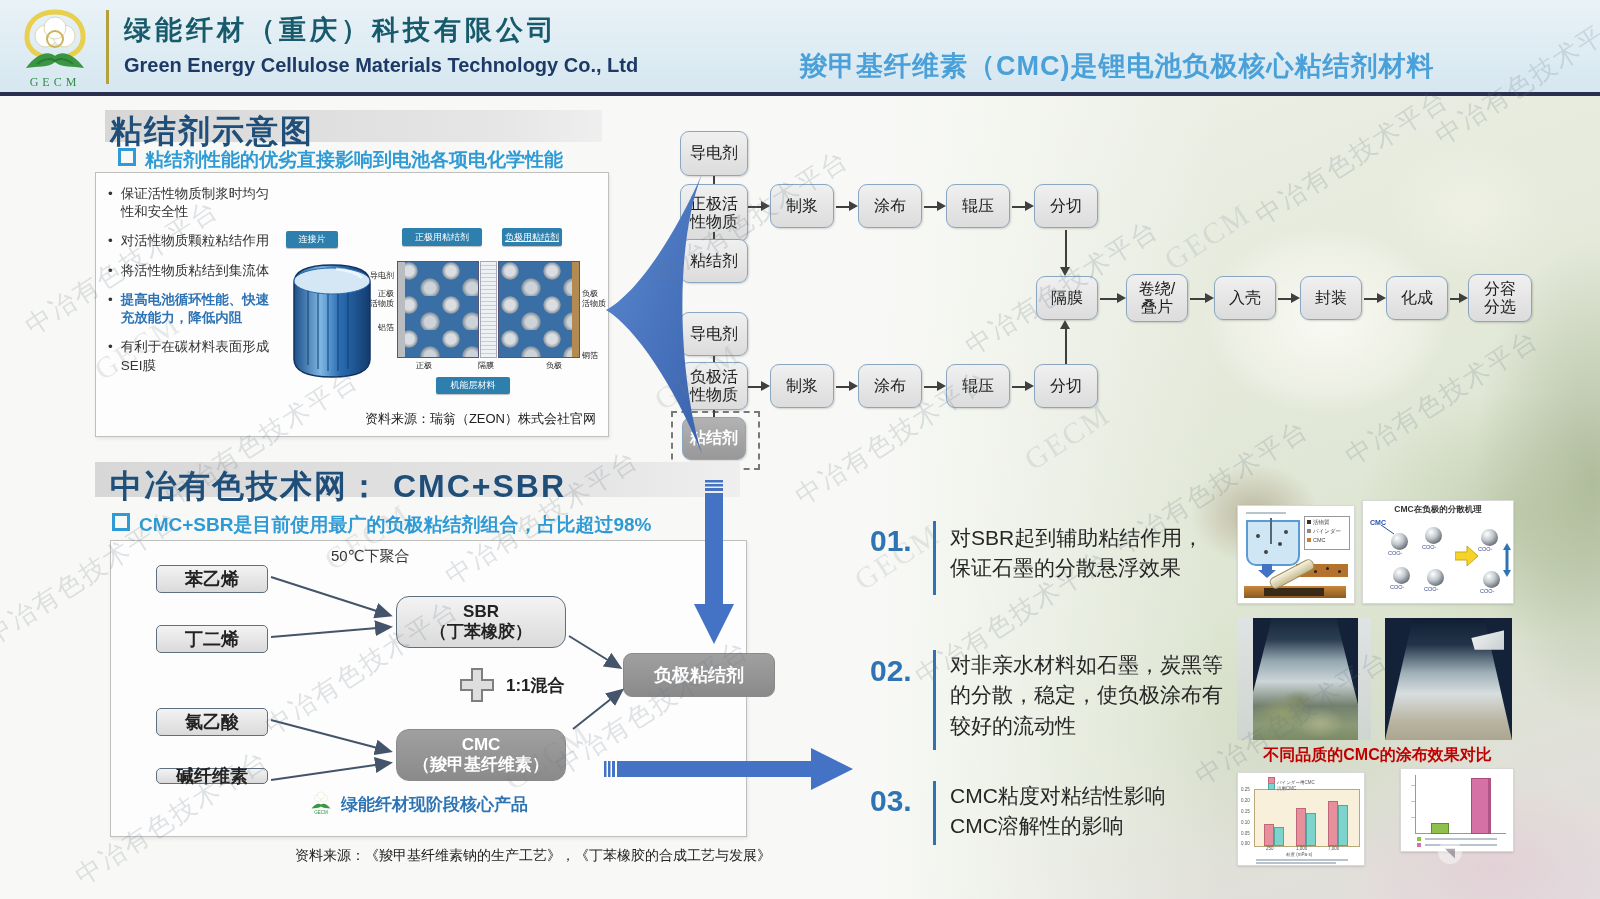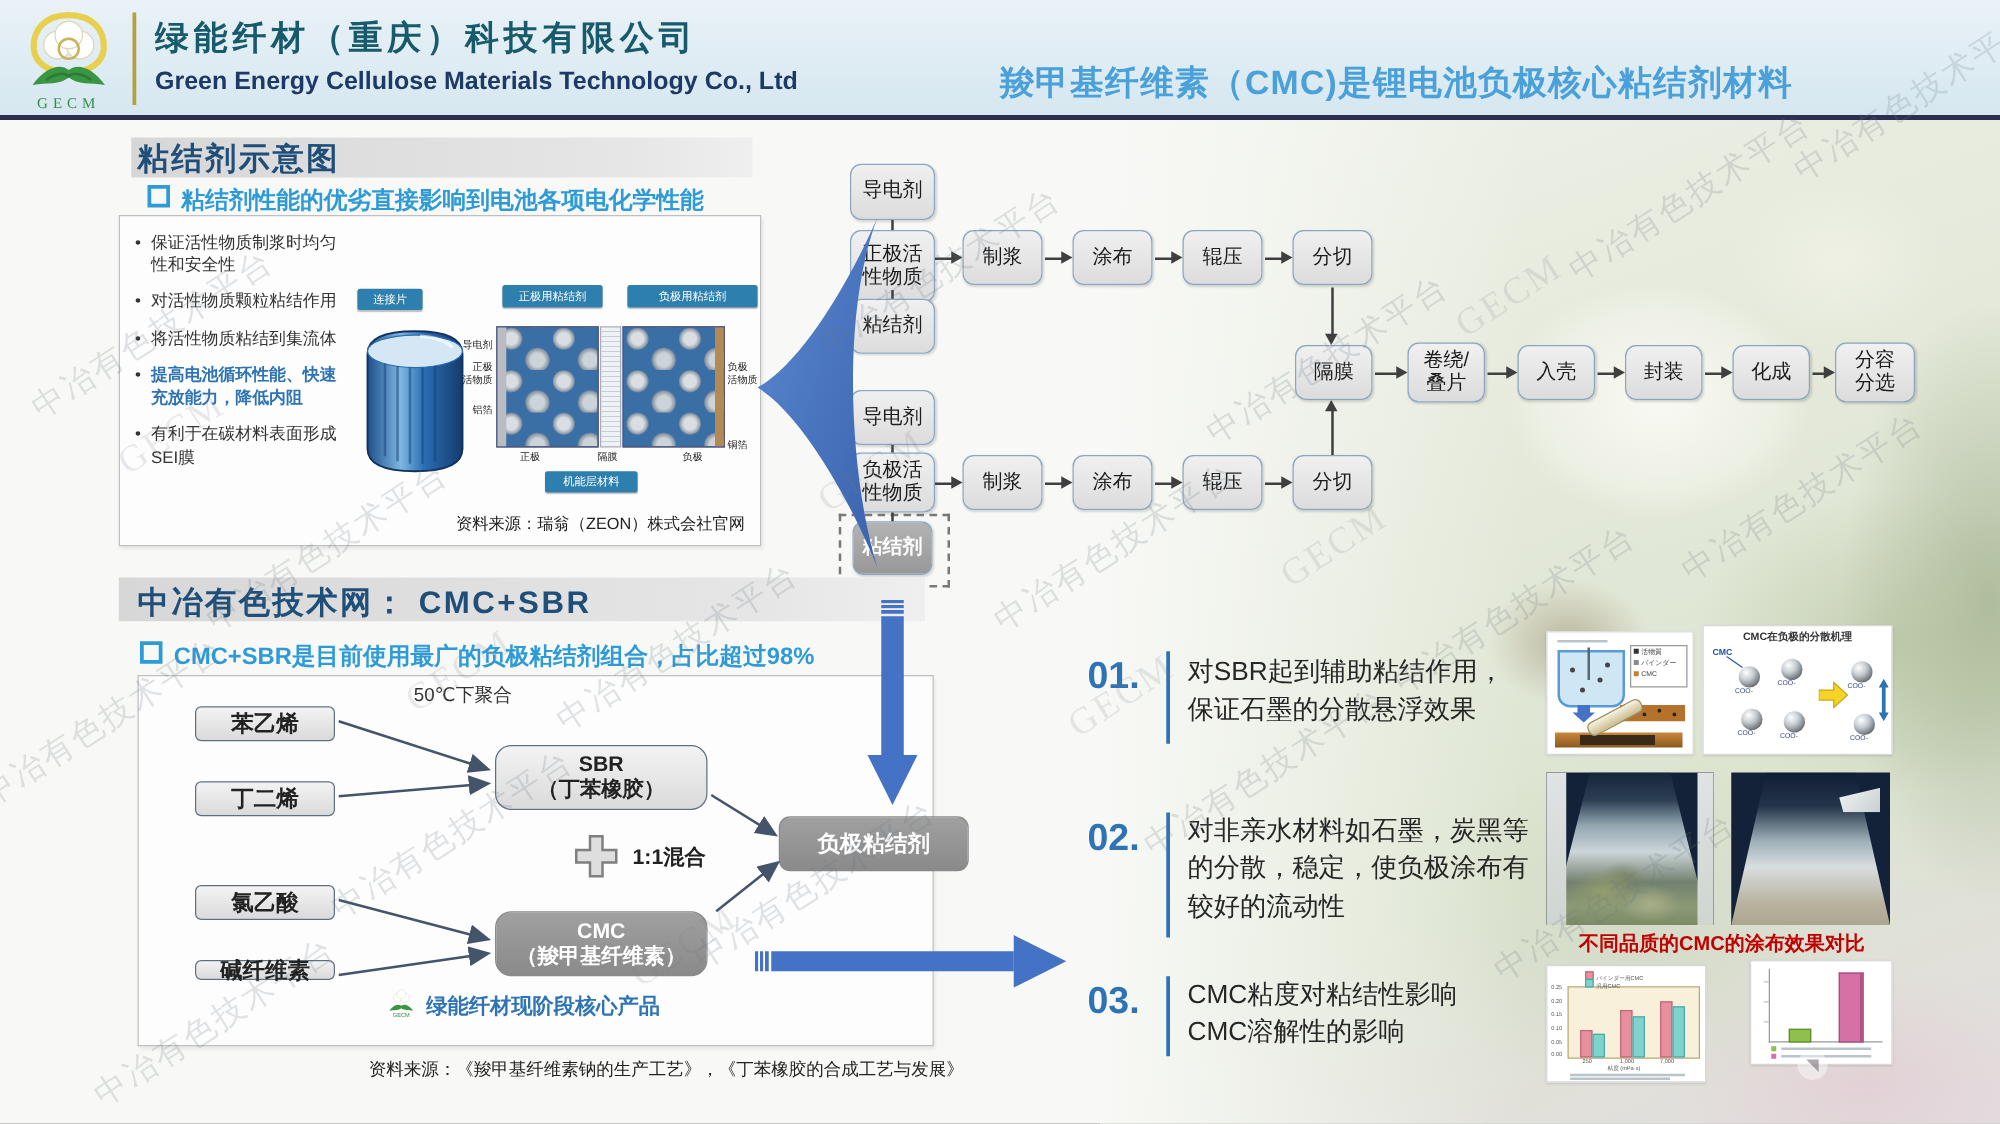--- a/index.html
+++ b/index.html
@@ -27,21 +27,21 @@
     background:linear-gradient(180deg,#e9f2f7 0%,#d6e7f0 100%);
     border-bottom:4px solid #2c3050;box-sizing:border-box;}
   .logo{position:absolute;left:12px;top:6px;width:86px;height:84px;}
   .gold-divider{position:absolute;left:106px;top:10px;width:3px;height:74px;background:#b4a03c;}
   .company-cn{position:absolute;left:124px;top:12px;font-size:27px;font-weight:bold;color:#175a6b;letter-spacing:4px;}
   .company-en{position:absolute;left:124px;top:54px;font-size:20px;font-weight:bold;color:#1d3a66;}
   .slide-title{position:absolute;left:800px;top:48px;width:770px;font-size:27px;font-weight:bold;color:#4aa0d8;letter-spacing:1px;}
 
   
   .sec-bar{position:absolute;background:linear-gradient(to right,#d7d7d7 0%,#e6e6e6 80%,#efefef 100%);}
-  .sec-title{position:absolute;font-size:25px;font-weight:bold;color:#1f4e79;letter-spacing:2px;}
+  .sec-title{position:absolute;font-size:32px;font-weight:bold;color:#1f4e79;letter-spacing:2px;}
   .sec-sub{position:absolute;font-size:19px;font-weight:bold;color:#2e9bd6;}
   .sq{display:inline-block;width:12px;height:12px;border:3px solid #2e9bd6;margin-right:9px;}
 
   
   .panel{position:absolute;background:#fdfdfd;border:1px solid #bfbfbf;box-shadow:1px 2px 3px rgba(0,0,0,.08);}
   .bullets{position:absolute;left:12px;top:12px;width:168px;}
   .bullet{display:flex;margin-bottom:11px;font-size:13.5px;color:#333;line-height:1.35;}
   .bullet .dot{margin-right:8px;color:#333;}
   .bullet.hl span:last-child{color:#2e74b5;font-weight:bold;}
   .bdiag{position:absolute;left:182px;top:46px;width:322px;height:192px;}
@@ -160,21 +160,21 @@
         </div>
       <div class="bullet">
           <span class="dot">•</span>
           <span>有利于在碳材料表面形成SEI膜</span>
         </div>
     </div>
 
     <div class="bdiag">
       <div class="chip" style="left:8px;top:12px;width:52px;height:17px;">连接片</div>
       <div class="chip" style="left:124px;top:9px;width:80px;height:18px;">正极用粘结剂</div>
-      <div class="chip" style="left:224px;top:9px;width:104px;height:18px;">负极用粘结剂</div>
+      <div class="chip" style="left:224px;top:9px;width:60px;height:18px;text-decoration:underline;">负极用粘结剂</div>
 
       <svg style="position:absolute;left:0;top:38px;" width="108" height="128" viewBox="0 0 108 128">
         <defs>
           <linearGradient id="cyl" x1="0" y1="0" x2="1" y2="0">
             <stop offset="0" stop-color="#1d4f8a"></stop>
               <stop offset="0.35" stop-color="#7db7e2"></stop>
             <stop offset="0.6" stop-color="#2a6db3"></stop>
               <stop offset="1" stop-color="#143c6e"></stop>
           </linearGradient>
         </defs>

